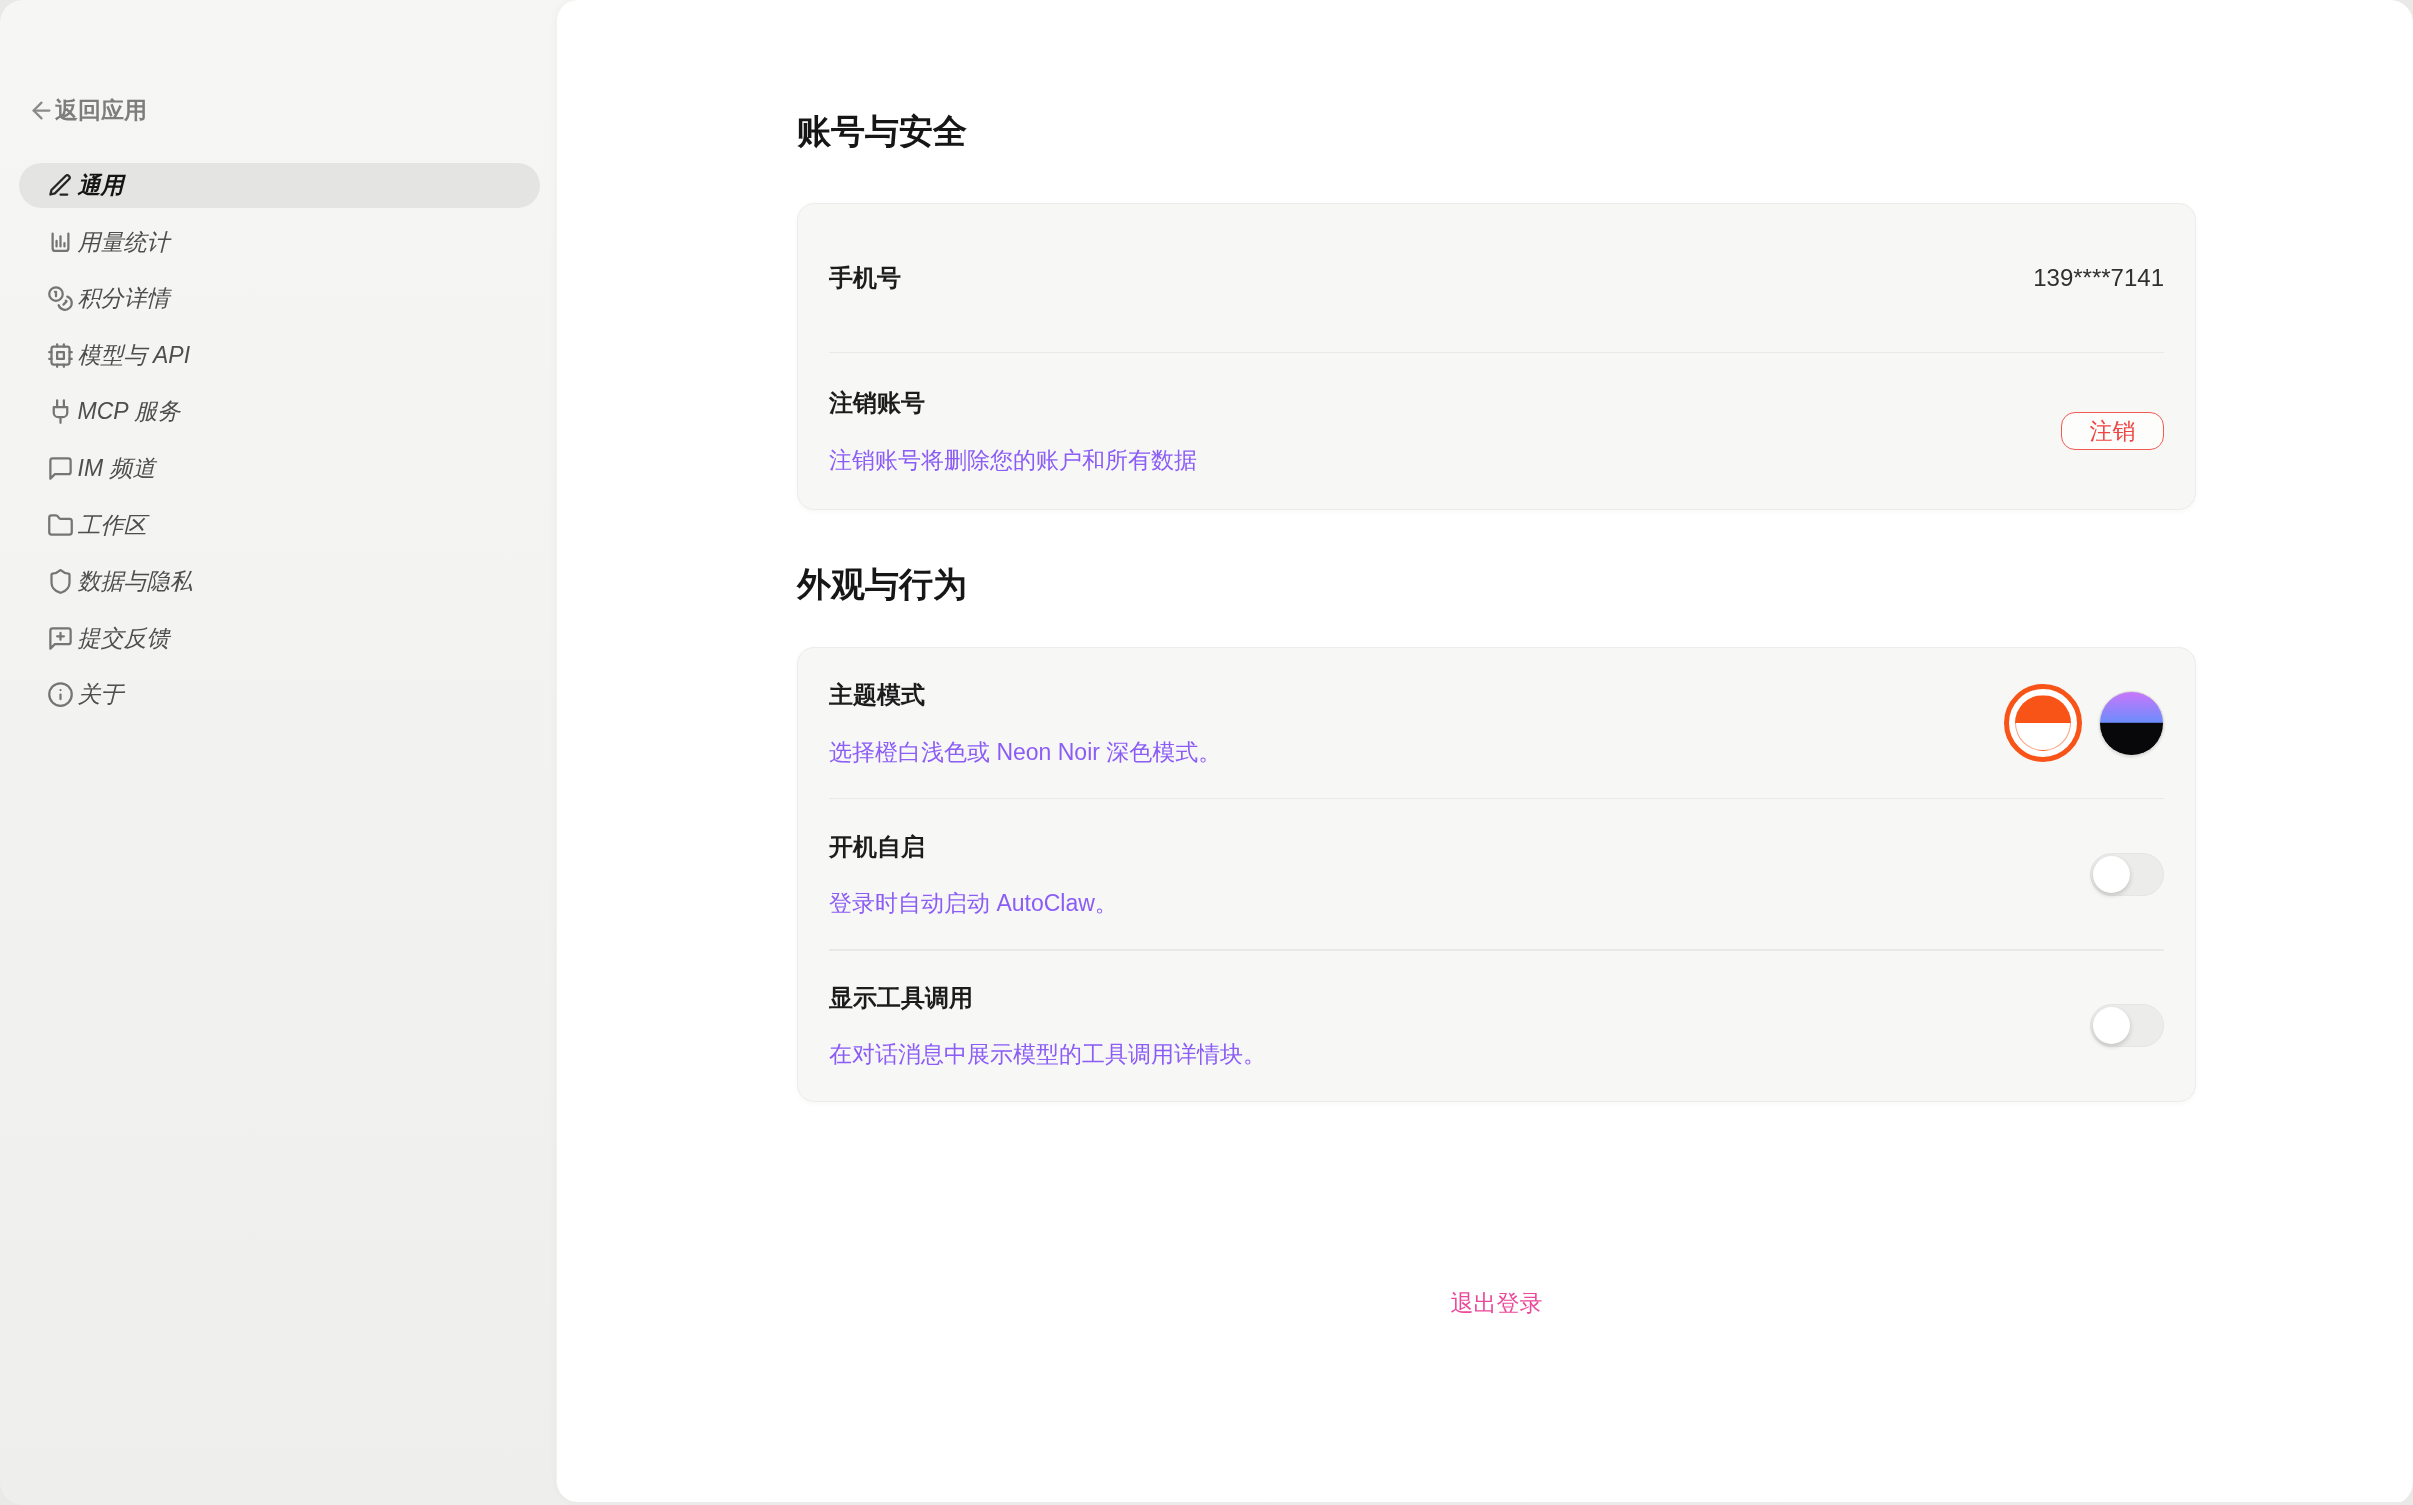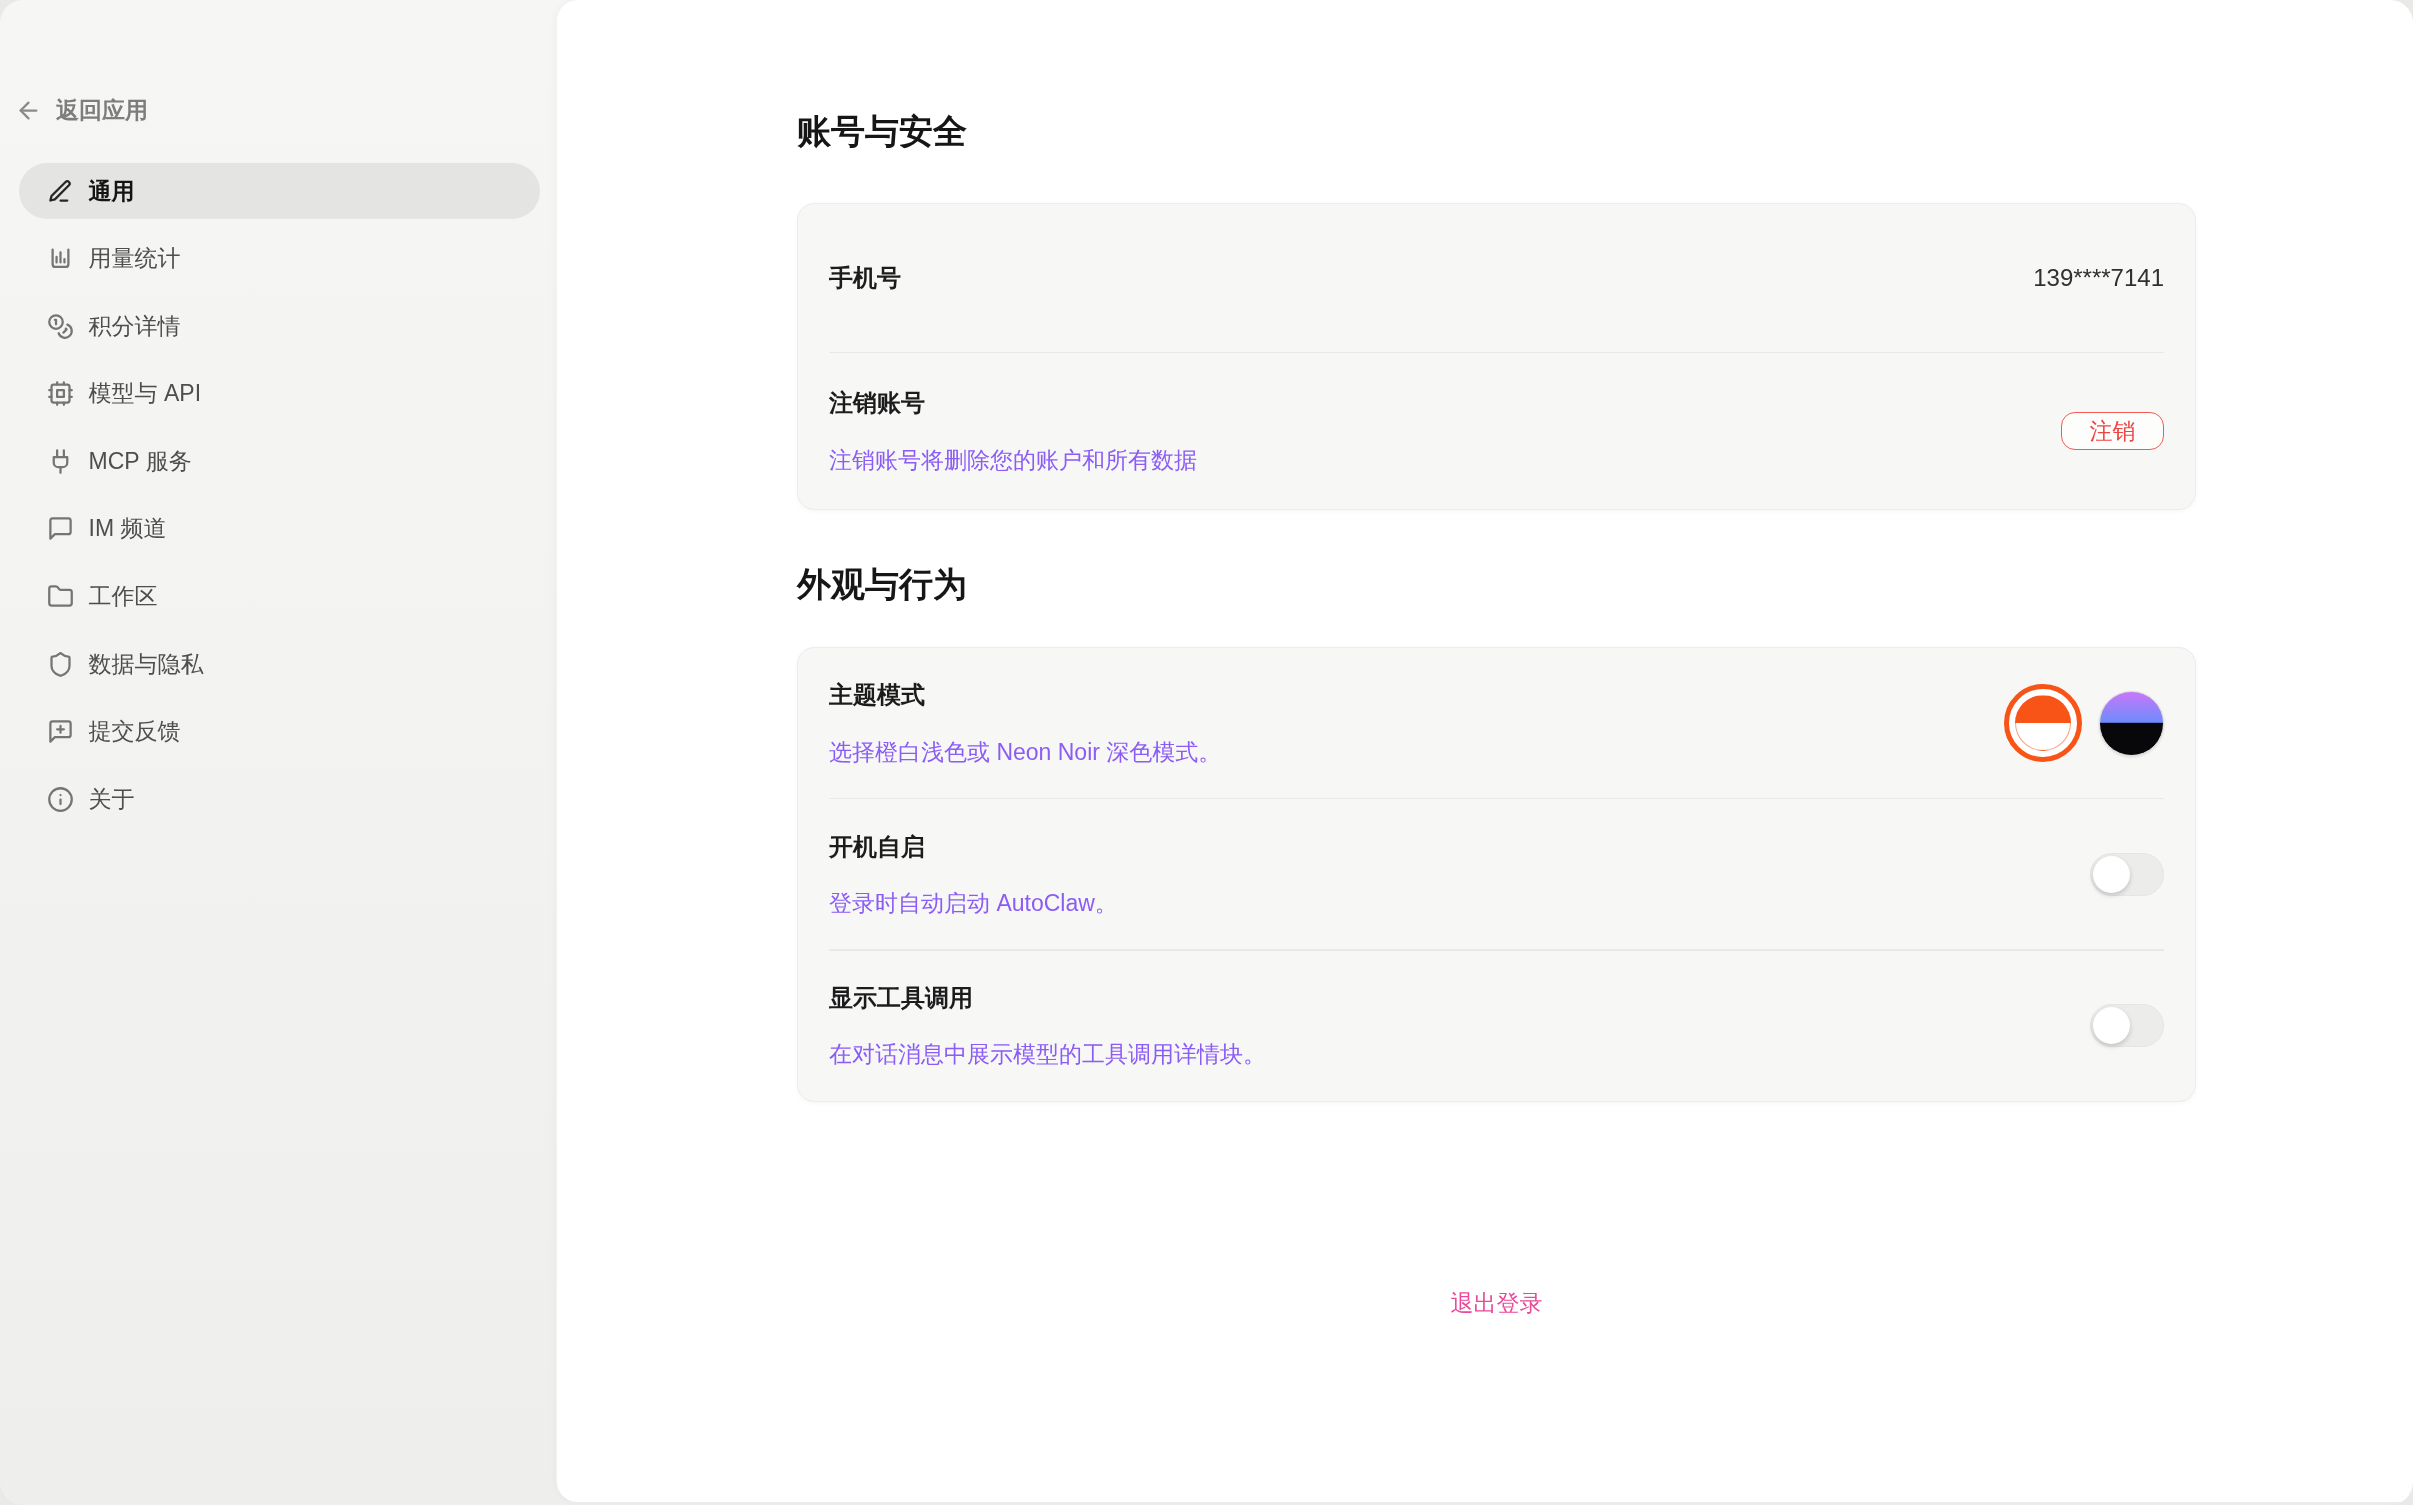--- a/index.html
+++ b/index.html
@@ -1,26 +1,26 @@
 <!DOCTYPE html>
 <html style="font-size:9.3px"><head>
 <meta charset="utf-8">
 <style>
   html,body{margin:0;padding:0;background:#e9e9e7;}
   .app{position:relative;width:2413px;height:1505px;overflow:hidden;
        background:linear-gradient(180deg,#f6f6f5 0%,#f2f2f0 55%,#eeeeec 100%);
        font-family:"Liberation Sans","DejaVu Sans",sans-serif;border-radius:23px;}
   
   .sidebar{position:absolute;left:0;top:0;width:557px;height:100%;}
-  .back-row{position:absolute;left:15px;top:95px;display:flex;align-items:center;gap:14px;
+  .back-row{position:absolute;left:28px;top:95px;display:flex;align-items:center;
             color:#7d7d7b;font-size:23px;font-weight:600;cursor:pointer;}
   .back-row svg{width:27px;height:27px;stroke:#8a8a88;}
   .nav{position:absolute;left:18.6px;top:163px;width:521px;display:flex;flex-direction:column;gap:11.6px;}
-  .nav-item{height:56px;border-radius:28px;display:flex;align-items:center;
-            padding:0 23px 0 28px;gap:15px;font-size:23px;color:#4e4e4e;cursor:pointer;box-sizing:border-box;}
+  .nav-item{height:45px;border-radius:28px;display:flex;align-items:center;
+            padding:0 23px 0 28px;gap:4px;font-size:23px;color:#4e4e4e;cursor:pointer;box-sizing:border-box;font-style:italic;}
   .nav-item svg{width:27px;height:27px;flex:0 0 27px;stroke:#757573;}
   .nav-item.active{background:#e4e4e2;color:#141414;font-weight:600;}
   .nav-item.active svg{stroke:#262626;}
   svg.ic{fill:none;stroke-width:2;stroke-linecap:round;stroke-linejoin:round;}
   
   .main{position:absolute;left:556px;top:0;right:0;bottom:2.9px;background:#ffffff;
         border-radius:21px 7px 7px 21px;border-left:1.2px solid rgba(0,0,0,0.05);
         box-shadow:0 0 8px rgba(0,0,0,0.04);box-sizing:border-box;}
   .content{margin-left:240px;width:1399px;padding-top:110px;}
   .section-title{font-size:34px;line-height:42px;font-weight:700;color:#161616;margin:0;}

